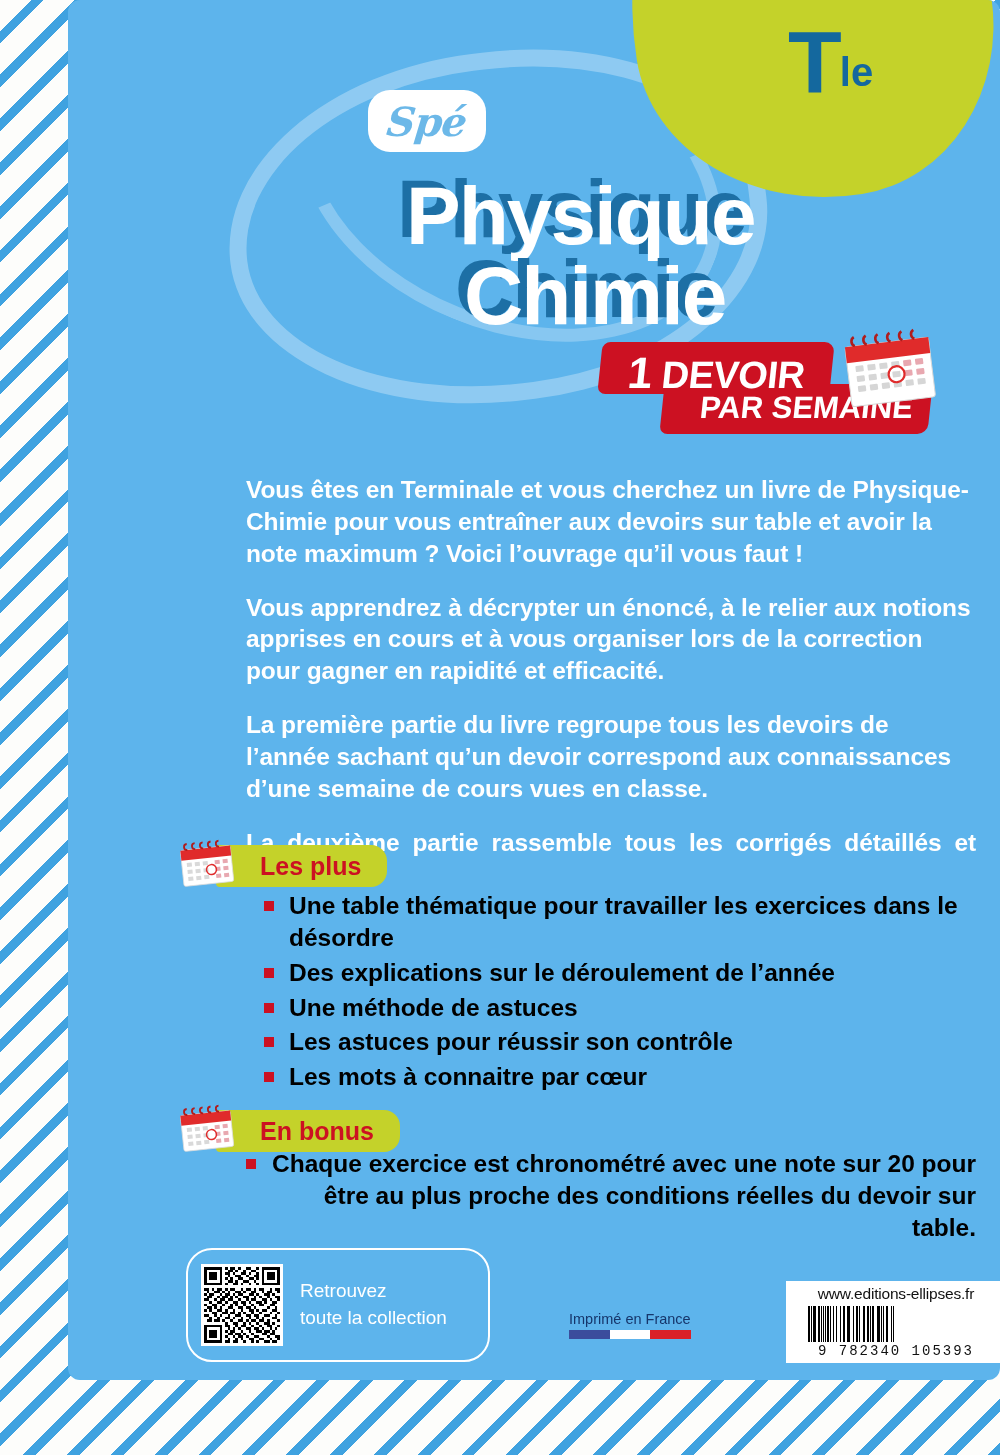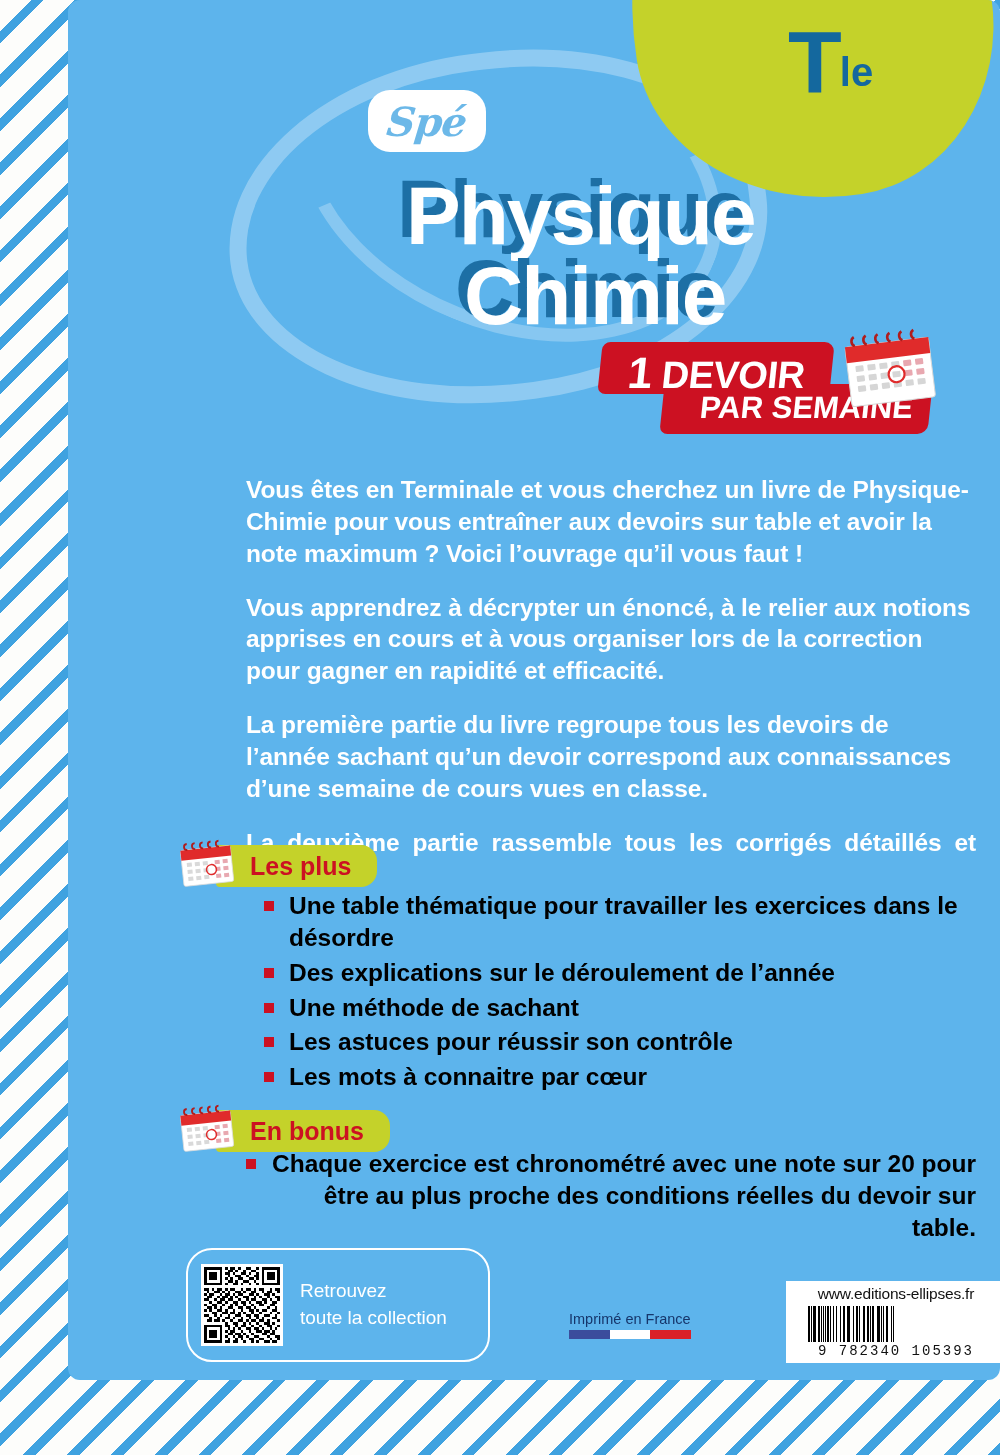--- a/index.html
+++ b/index.html
@@ -176,20 +176,21 @@
     background:#c4d22a;
     border-radius:4px 16px 16px 4px;
     display:flex;align-items:center;
     padding:0 26px 0 34px;
   }
   .sec .badge span{
     color:#cc1122;
     font-weight:bold;
     font-size:25px;
     white-space:nowrap;
+    margin-left:10px;
   }
   .cal-small{
     position:absolute;left:0px;top:-6px;
     width:58px;height:52px;
     transform:rotate(-6deg);
     z-index:2;
   }
   .sec-plus{ left:110px;top:845px; }
   .sec-bonus{ left:110px;top:1110px; }
 
@@ -403,21 +404,21 @@
       <div class="item">
           <span class="dot"></span>
           <span class="txt">Une table thématique pour travailler les exercices dans le désordre</span>
         </div>
       <div class="item">
           <span class="dot"></span>
           <span class="txt">Des explications sur le déroulement de l’année</span>
         </div>
       <div class="item">
           <span class="dot"></span>
-          <span class="txt">Une méthode de sachant</span>
+          <span class="txt">Une méthode de astuces</span>
         </div>
       <div class="item">
           <span class="dot"></span>
           <span class="txt">Les astuces pour réussir son contrôle</span>
         </div>
       <div class="item">
           <span class="dot"></span>
           <span class="txt">Les mots à connaitre par cœur</span>
         </div>
     </div>

